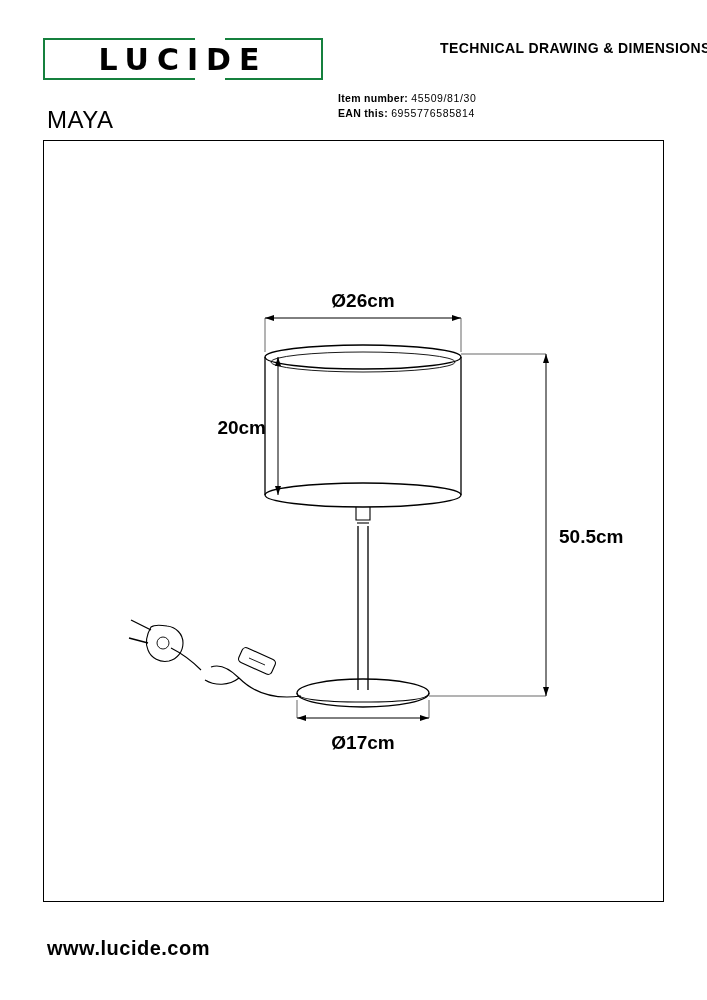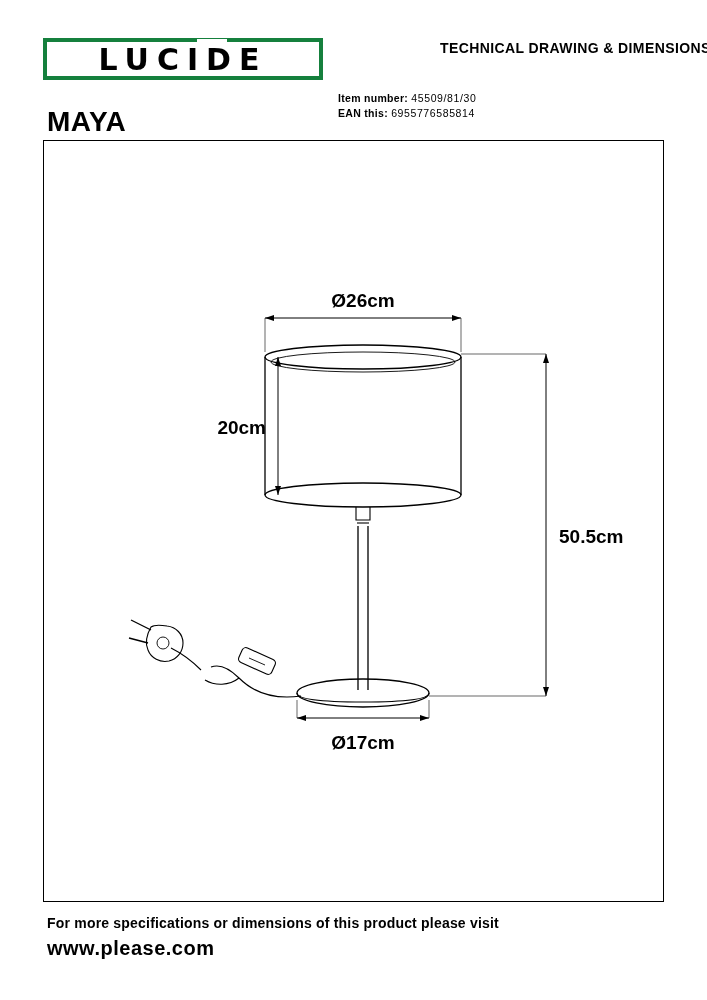--- a/index.html
+++ b/index.html
@@ -22,21 +22,21 @@
     height: 1000px;
   }
 
   
   .logo-box {
     position: absolute;
     left: 43px;
     top: 38px;
     width: 280px;
     height: 42px;
-    border: 4px solid #15803d;
+    border: 2px solid #15803d;
     box-sizing: border-box;
   }
   .logo-text {
     position: absolute;
     left: 0; top: 0;
     width: 100%;
     height: 100%;
     display: flex;
     align-items: center;
     justify-content: center;
@@ -62,22 +62,22 @@
     font-size: 14px;
     font-weight: 700;
     letter-spacing: 0.4px;
     white-space: nowrap;
   }
 
   .product-name {
     position: absolute;
     left: 47px;
     top: 106px;
-    font-size: 28px;
-    font-weight: 700;
+    font-size: 24px;
+    font-weight: 400;
     letter-spacing: 0.5px;
   }
 
   .item-meta {
     position: absolute;
     left: 338px;
     top: 91px;
     font-size: 10.5px;
     line-height: 15px;
     font-weight: 700;
@@ -208,16 +208,15 @@
       <path d="M386 578 L377 575 L377 581 Z" fill="#000" stroke="none"></path>
       <path d="M254 560 L254 578 M386 560 L386 578" stroke-width="0.6"></path>
     </g>
 
     <text class="dim-label" x="320" y="167" font-size="19" text-anchor="middle">Ø26cm</text>
     <text class="dim-label" x="223" y="294" font-size="19" text-anchor="end">20cm</text>
     <text class="dim-label" x="516" y="403" font-size="19" text-anchor="start">50.5cm</text>
     <text class="dim-label" x="320" y="609" font-size="19" text-anchor="middle">Ø17cm</text>
   </svg>
 
-  <div class="footer-line1">For more specifications or dimensions of this product please visit</div>
-  <div class="footer-line2">www.please.com</div>
+  <div class="footer-line2">www.lucide.com</div>
 
 </div>
 
 </body></html>

